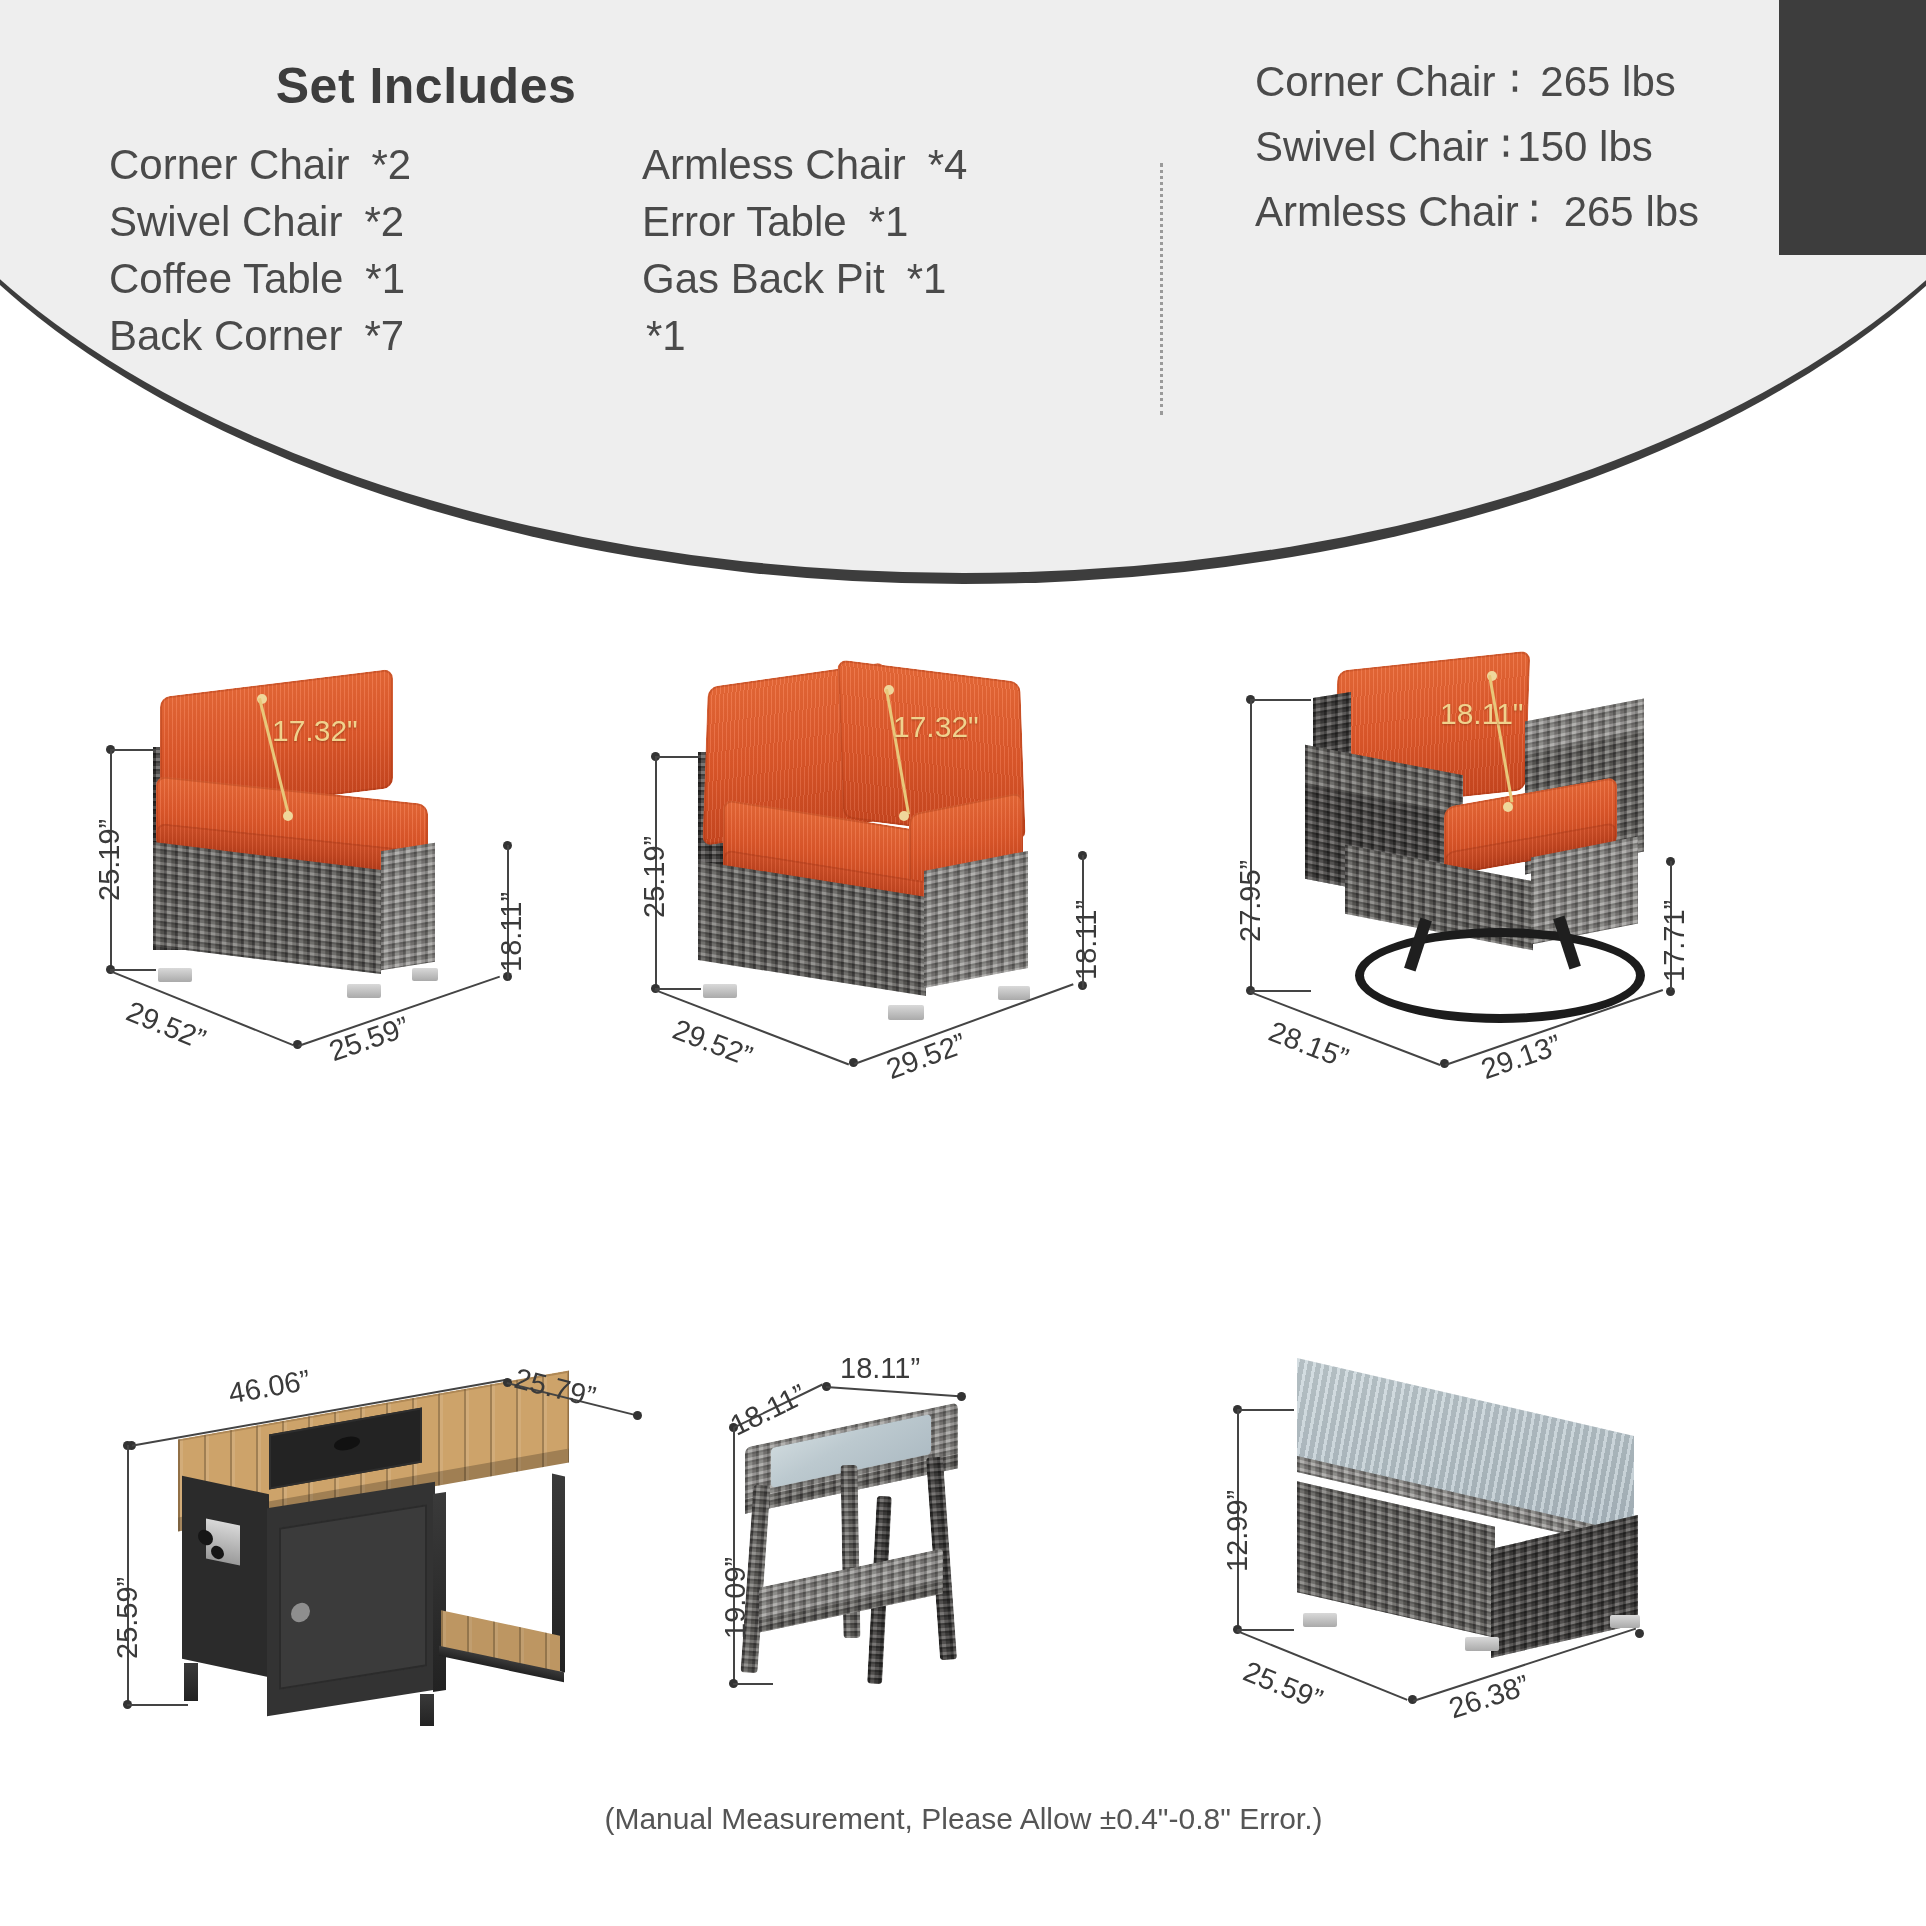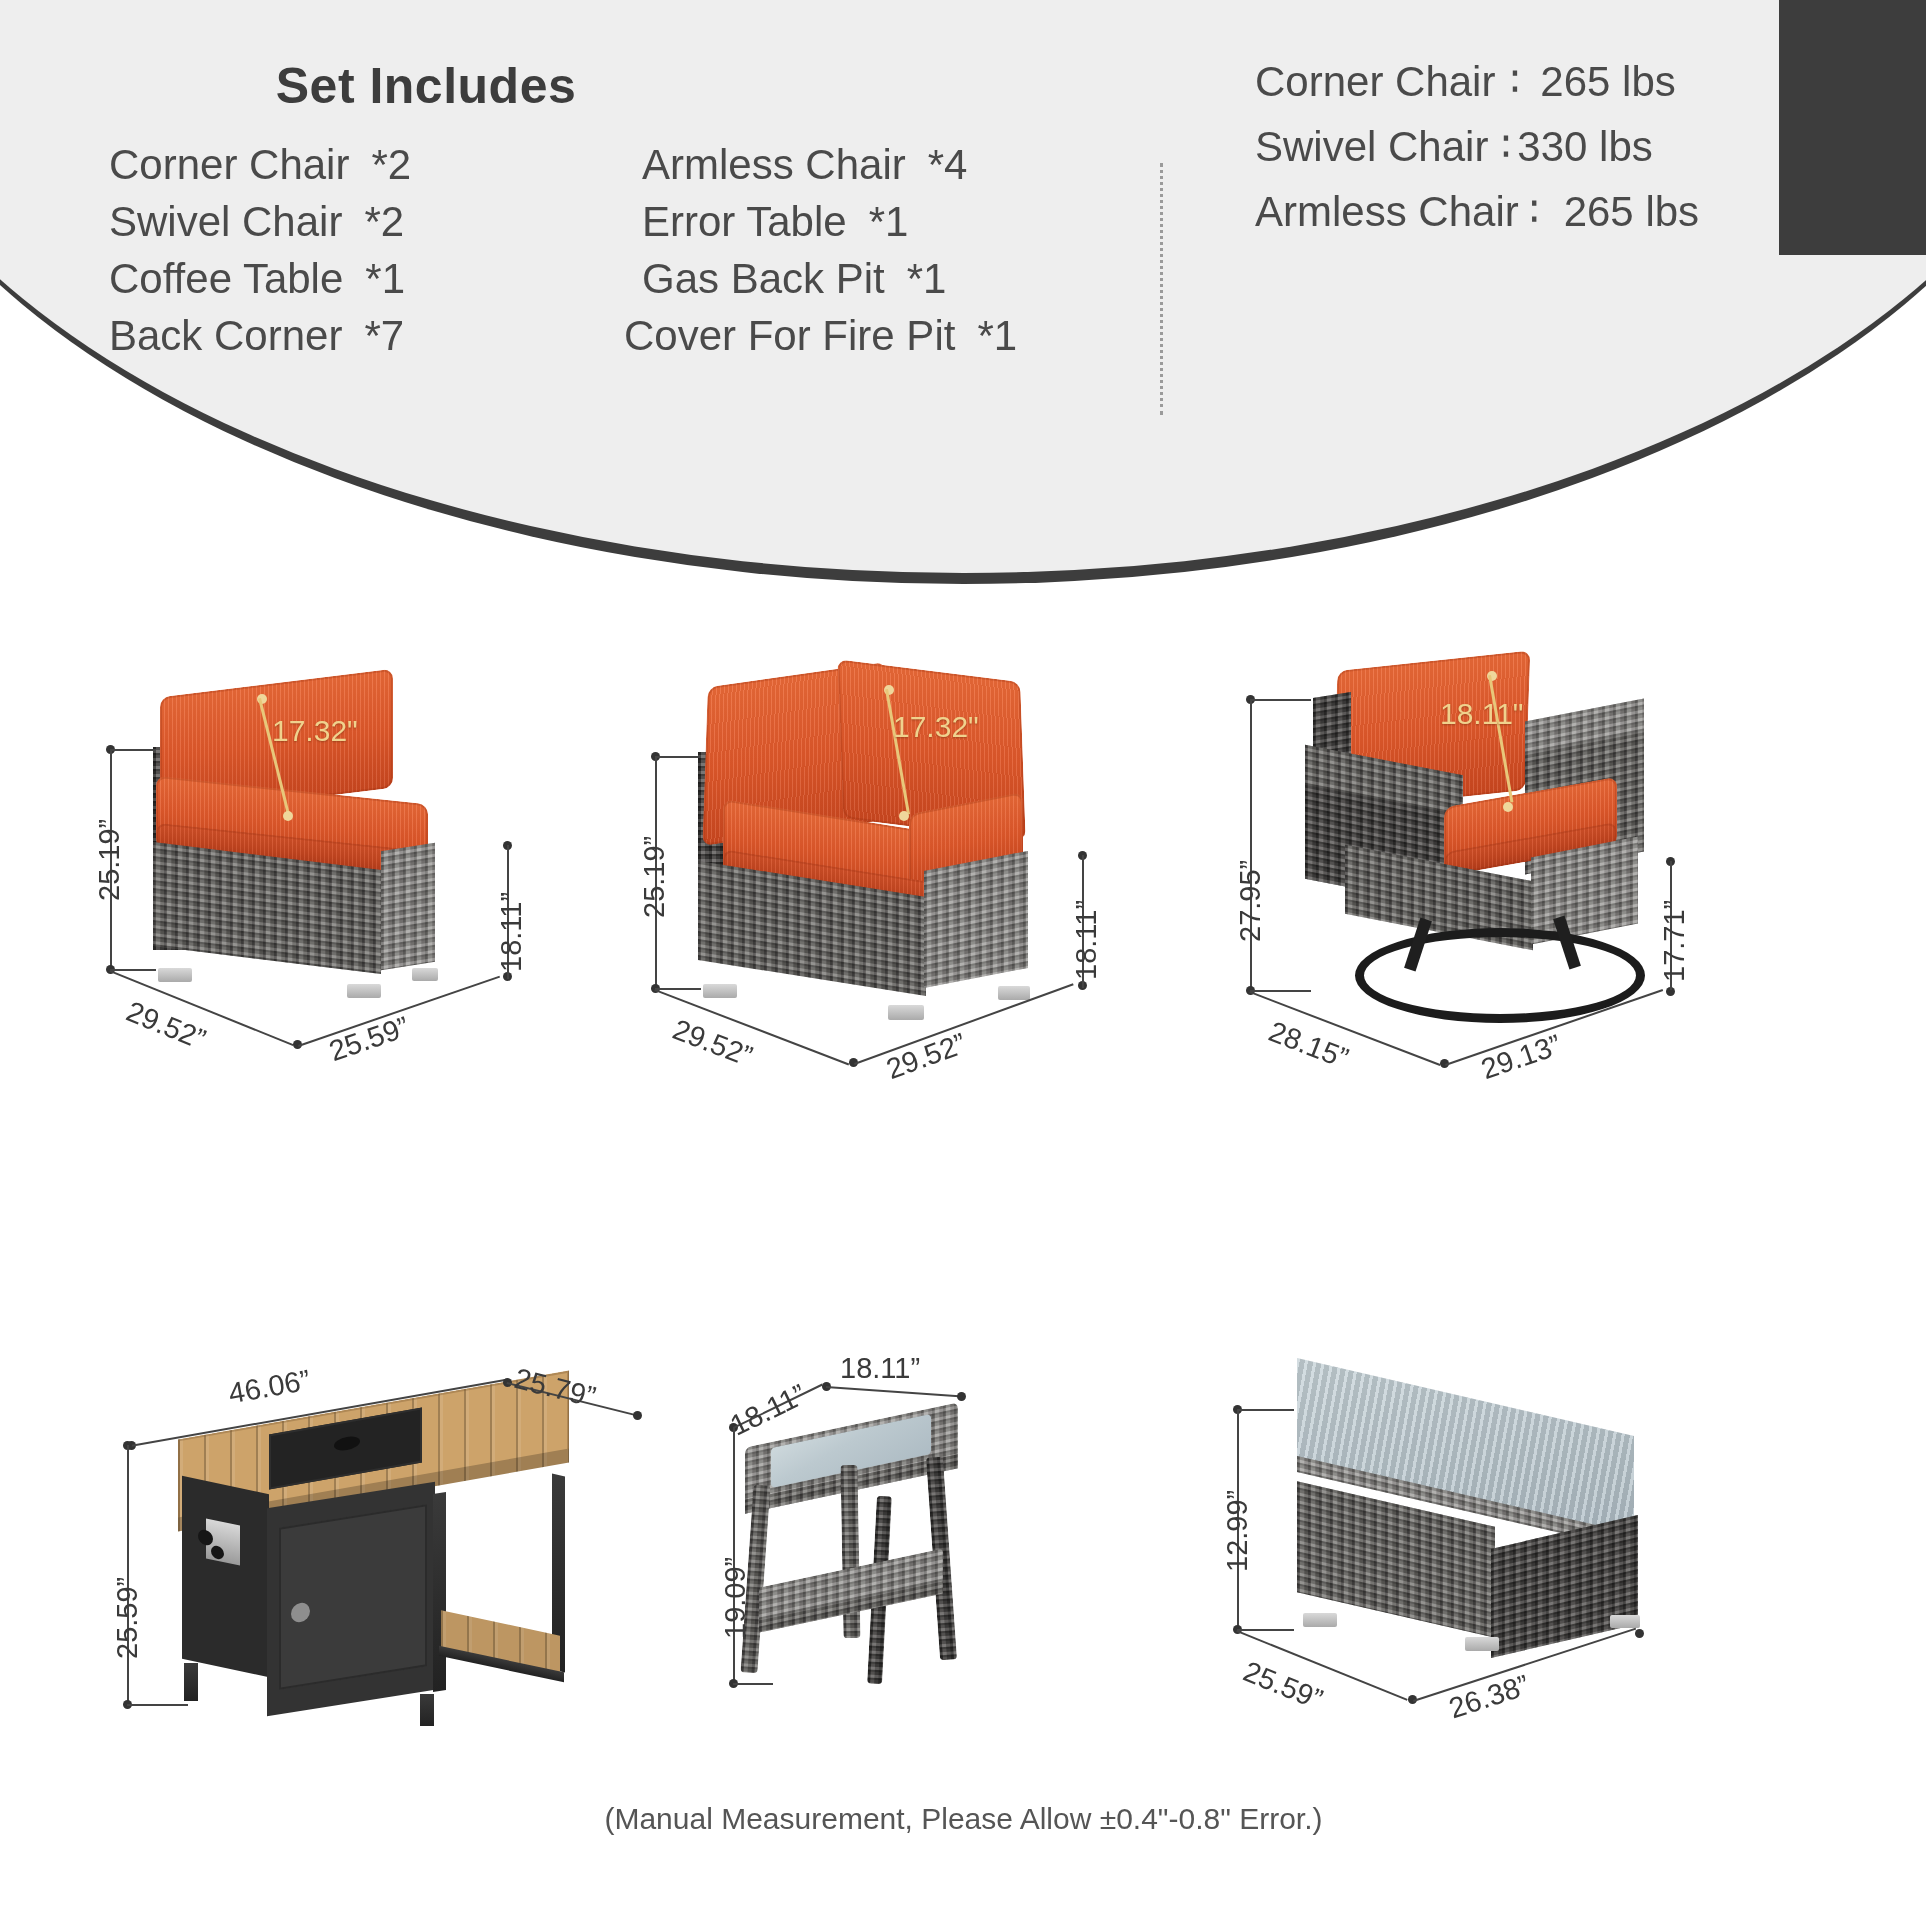--- a/index.html
+++ b/index.html
@@ -162,40 +162,39 @@
           <span class="si-name">Gas Back Pit</span>
           <span class="si-qty">*1</span>
         </div>
 
         <div class="si-item">
           <span class="si-name">Back Corner</span>
           <span class="si-qty">*7</span>
         </div>
 
         <div class="si-item">
-          <span class="si-name">Cover For Fire Pit</span>
           <span class="si-qty">*1</span>
         </div>
         <div></div>
       </div>
     </div>
 
     <div id="divider"></div>
 
     <div id="weight-capacity">
 
       <div class="wc-row wc-sp1">
         <span class="wc-label">Corner Chair</span>
         <span class="wc-colon">∶</span>
         <span class="wc-value">265 lbs</span>
       </div>
       <div class="wc-row wc-sp2">
         <span class="wc-label">Swivel Chair</span>
         <span class="wc-colon">∶</span>
-        <span class="wc-value">330 lbs</span>
+        <span class="wc-value">150 lbs</span>
       </div>
       <div class="wc-row wc-sp3">
         <span class="wc-label">Armless Chair</span>
         <span class="wc-colon">∶</span>
         <span class="wc-value">265 lbs</span>
       </div>
     </div>
 
   </div>
 </div>

